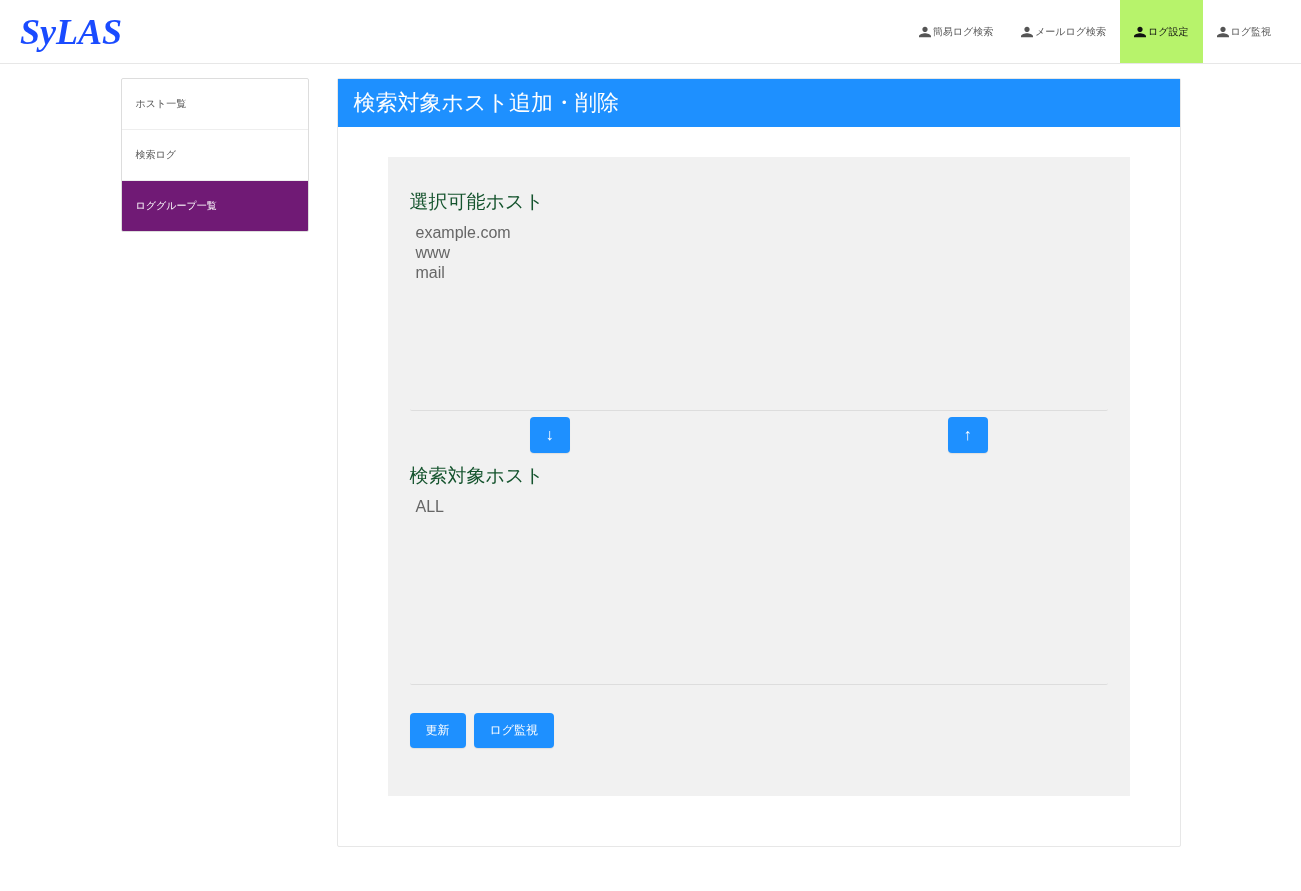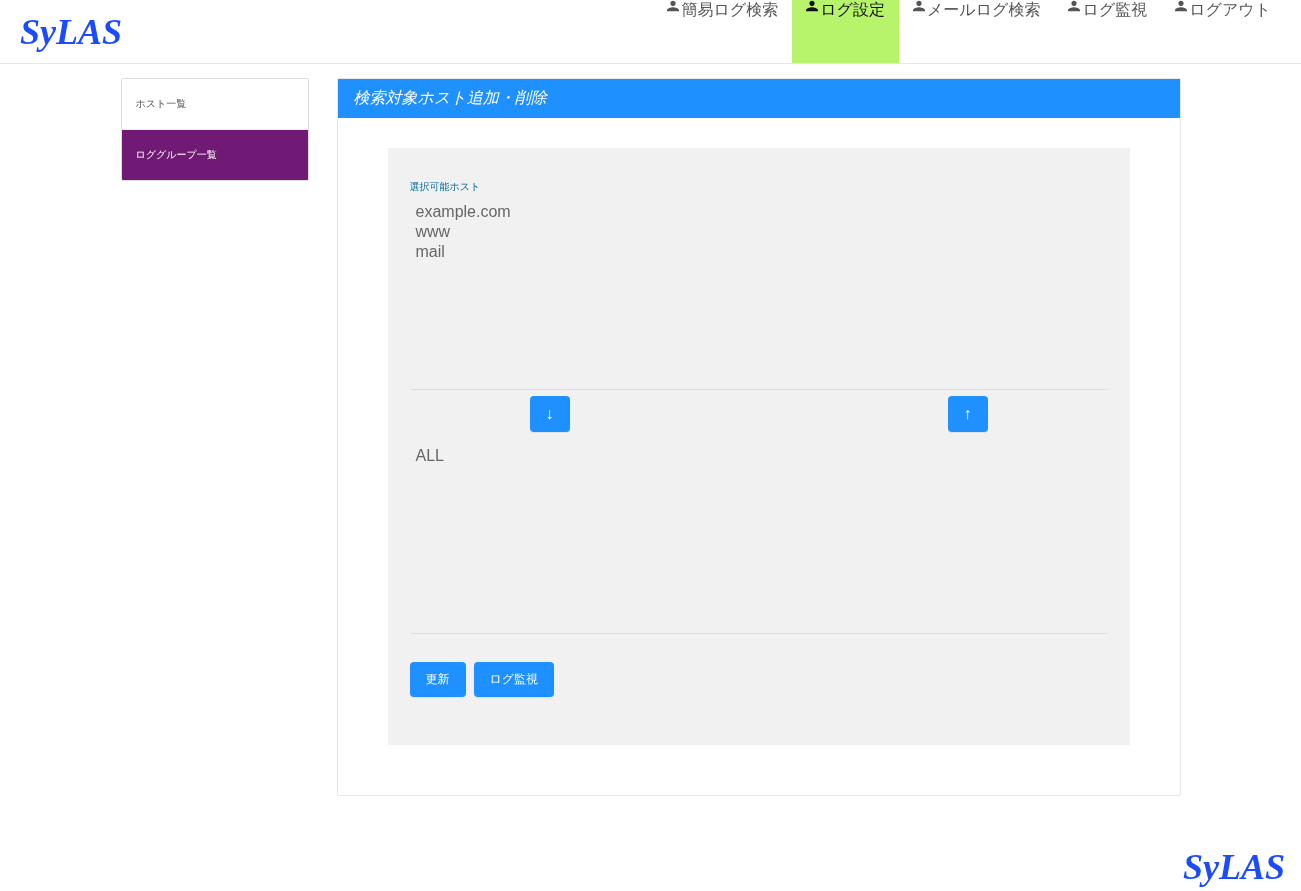--- a/index.html
+++ b/index.html
@@ -30,24 +30,25 @@
       color: #1a4bff;
       padding-left: 4px;
     }
     .nav-items {
       display: flex;
       align-items: stretch;
       height: 100%;
     }
     .nav-item {
       display: flex;
+      align-items: center;
       padding: 0 14px;
       color: #555;
       cursor: pointer;
-      font-size: 16px;
+      font-size: 10px;
       white-space: nowrap;
     }
     .nav-item.active {
       background: #b7f36b;
       color: #111;
     }
     .nav-item .user-icon {
       margin-right: 2px;
       display: inline-flex;
     }
@@ -88,33 +89,32 @@
     .main {
       flex: 1;
       border: 1px solid #e7e7e7;
       border-radius: 2px;
       background: #fff;
     }
     .panel-header {
       background: #1e90ff;
       color: #fff;
       padding: 9px 16px;
-      font-size: 16px;
-      font-style: italic;
+      font-size: 22px;
     }
     .panel-body {
       padding: 30px 50px 50px;
     }
     .inner-panel {
       background: #f1f1f1;
       padding: 32px 22px 48px;
     }
     .form-label {
-      color: #0369a1;
-      font-size: 10px;
+      color: #14532d;
+      font-size: 19px;
       margin-bottom: 4px;
       display: block;
     }
     .listbox {
       width: 100%;
       height: 192px;
       border: none;
       border-bottom: 1px solid #ddd;
       background: #f1f1f1;
       padding: 4px 4px;
@@ -178,79 +178,73 @@
   <div class="nav-items">
 
   <div class="nav-item">
         <span class="user-icon">
           <svg viewBox="0 0 16 16">
             <path d="M8 8c1.93 0 3.5-1.57 3.5-3.5S9.93 1 8 1 4.5 2.57 4.5 4.5 6.07 8 8 8zm0 1.5c-2.67 0-8 1.34-8 4V15h16v-1.5c0-2.66-5.33-4-8-4z"></path>
           </svg>
         </span>
         <span>簡易ログ検索</span>
       </div>
+      <div class="nav-item">
+        <span class="user-icon">
+          <svg viewBox="0 0 16 16">
+            <path d="M8 8c1.93 0 3.5-1.57 3.5-3.5S9.93 1 8 1 4.5 2.57 4.5 4.5 6.07 8 8 8zm0 1.5c-2.67 0-8 1.34-8 4V15h16v-1.5c0-2.66-5.33-4-8-4z"></path>
+          </svg>
+        </span>
+        <span>メールログ検索</span>
+      </div>
       <div class="nav-item active">
         <span class="user-icon">
           <svg viewBox="0 0 16 16">
             <path d="M8 8c1.93 0 3.5-1.57 3.5-3.5S9.93 1 8 1 4.5 2.57 4.5 4.5 6.07 8 8 8zm0 1.5c-2.67 0-8 1.34-8 4V15h16v-1.5c0-2.66-5.33-4-8-4z"></path>
           </svg>
         </span>
         <span>ログ設定</span>
       </div>
       <div class="nav-item">
         <span class="user-icon">
           <svg viewBox="0 0 16 16">
             <path d="M8 8c1.93 0 3.5-1.57 3.5-3.5S9.93 1 8 1 4.5 2.57 4.5 4.5 6.07 8 8 8zm0 1.5c-2.67 0-8 1.34-8 4V15h16v-1.5c0-2.66-5.33-4-8-4z"></path>
           </svg>
         </span>
-        <span>メールログ検索</span>
-      </div>
-      <div class="nav-item">
-        <span class="user-icon">
-          <svg viewBox="0 0 16 16">
-            <path d="M8 8c1.93 0 3.5-1.57 3.5-3.5S9.93 1 8 1 4.5 2.57 4.5 4.5 6.07 8 8 8zm0 1.5c-2.67 0-8 1.34-8 4V15h16v-1.5c0-2.66-5.33-4-8-4z"></path>
-          </svg>
-        </span>
         <span>ログ監視</span>
-      </div>
-      <div class="nav-item">
-        <span class="user-icon">
-          <svg viewBox="0 0 16 16">
-            <path d="M8 8c1.93 0 3.5-1.57 3.5-3.5S9.93 1 8 1 4.5 2.57 4.5 4.5 6.07 8 8 8zm0 1.5c-2.67 0-8 1.34-8 4V15h16v-1.5c0-2.66-5.33-4-8-4z"></path>
-          </svg>
-        </span>
-        <span>ログアウト</span>
       </div>
     </div>
 </nav>
 
 <div class="container">
   <aside class="sidebar">
 
   <div class="sidebar-item"><span>ホスト一覧</span></div>
+      <div class="sidebar-item"><span>検索ログ</span></div>
       <div class="sidebar-item active"><span>ロググループ一覧</span></div>
     </aside>
 
   <main class="main">
     <div class="panel-header">検索対象ホスト追加・削除</div>
     <div class="panel-body">
       <div class="inner-panel">
 
         <label class="form-label">選択可能ホスト</label>
         <select multiple="" class="listbox" id="available-hosts">
             <option>example.com</option>
             <option>www</option>
             <option>mail</option>
           </select>
 
         <div class="arrow-row">
           <button class="arrow-btn">↓</button>
           <button class="arrow-btn">↑</button>
         </div>
 
+        <label class="form-label">検索対象ホスト</label>
         <select multiple="" class="listbox" id="target-hosts">
             <option>ALL</option>
           </select>
 
         <div class="action-row">
           <button class="btn">更新</button>
           <button class="btn">ログ監視</button>
         </div>
 
       </div>

